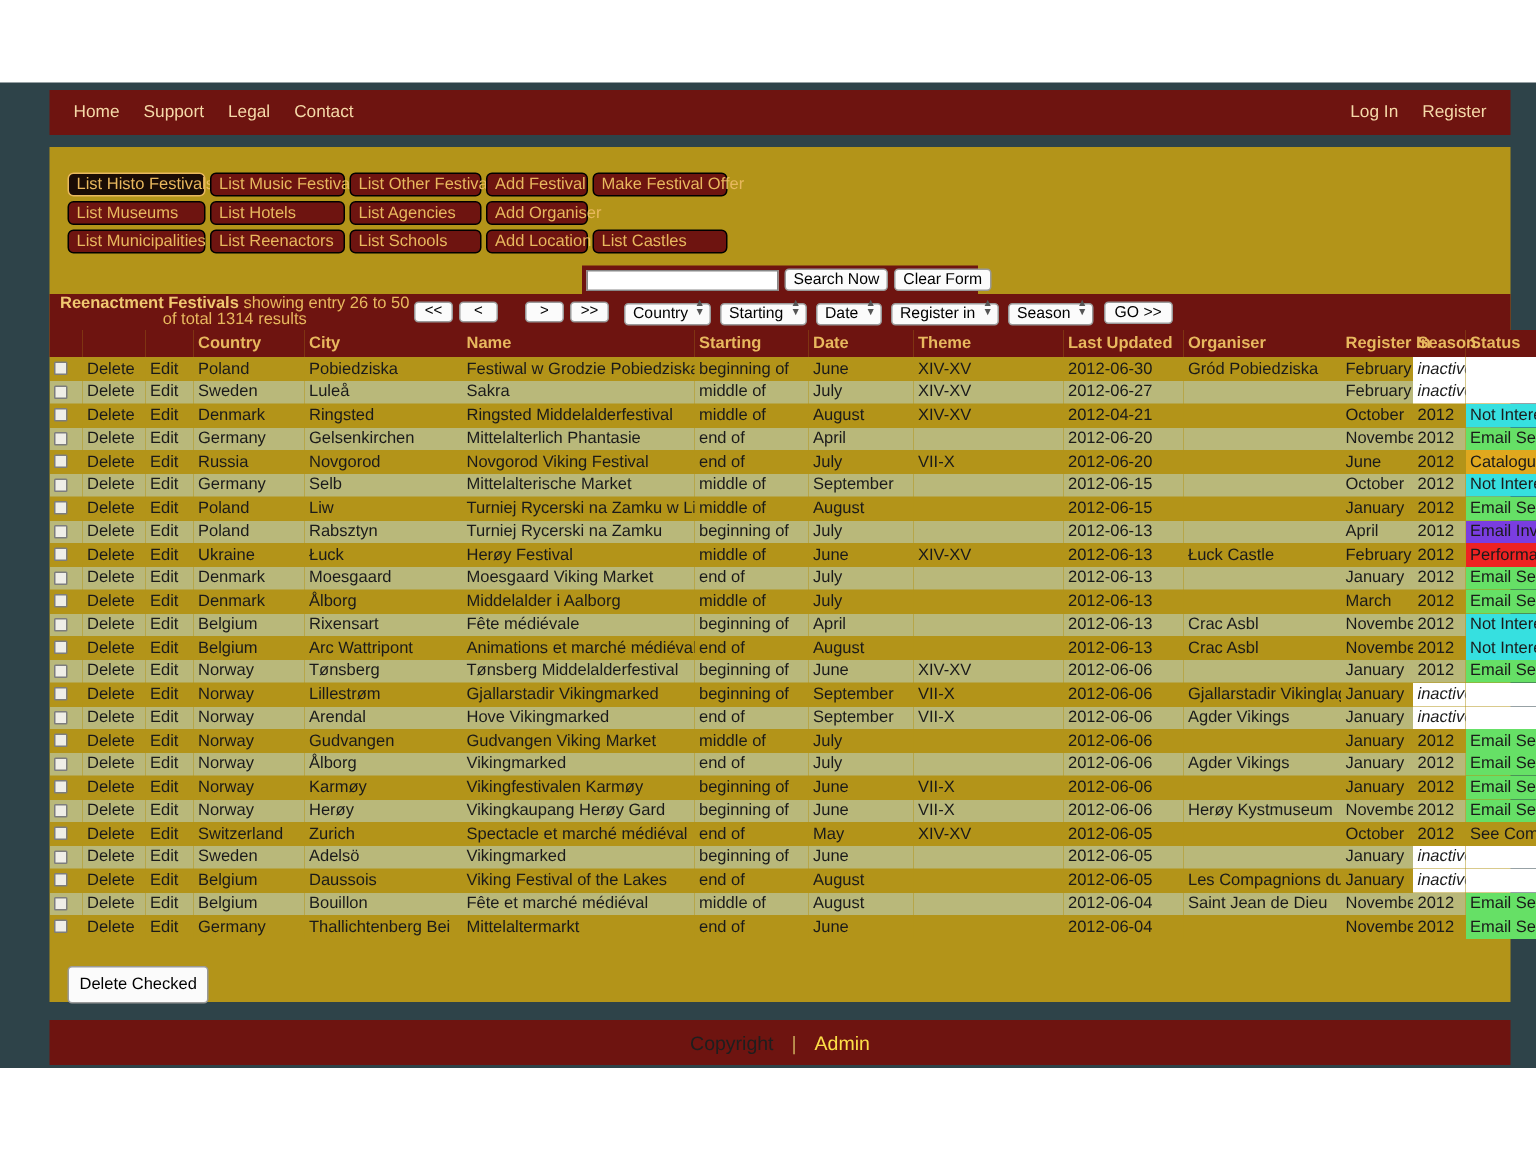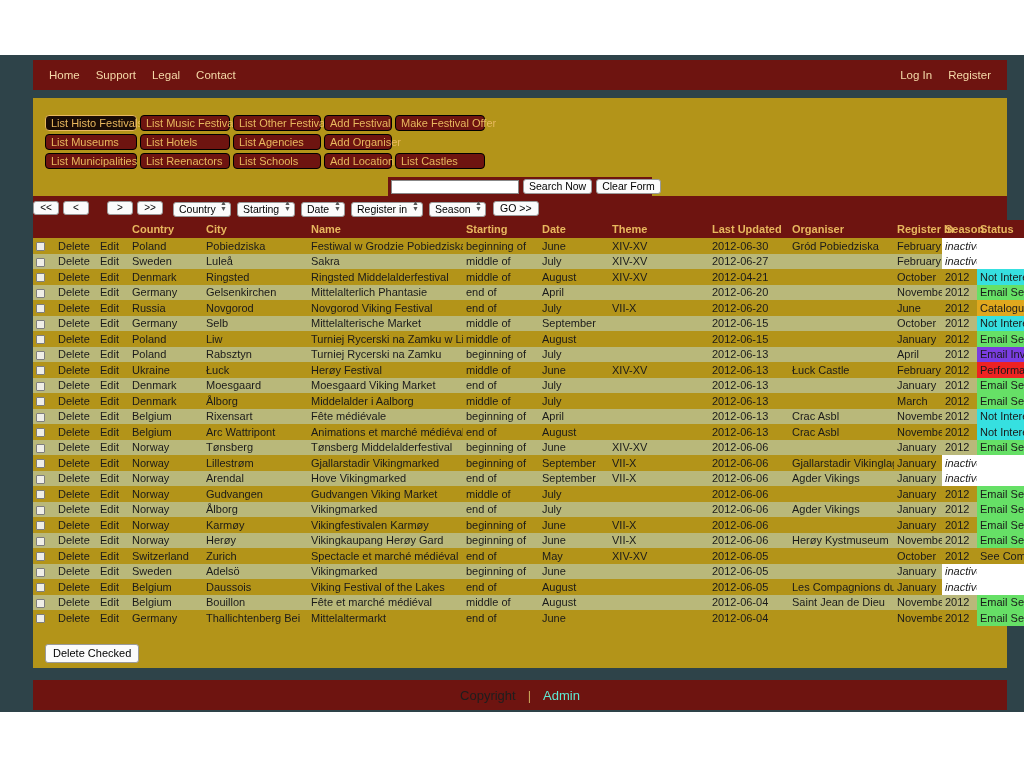--- a/index.html
+++ b/index.html
@@ -232,42 +232,42 @@
   td.status-blank { background: #ffffff !important; }
   td.status { font-size: 8.5px; color: #111; padding-left: 4px; }
 
   .delete-checked {
     position: absolute;
     left: 12px; top: 546px;
     background: #fbfbfb;
     border: 1px solid #9a9a9a;
     border-radius: 3px;
     font-size: 11px;
-    height: 19px;
+    height: 25px;
     line-height: 15px;
     padding: 0 7px;
     cursor: pointer;
     color: #000;
     font-family: "Liberation Sans", sans-serif;
   }
 
   
   .footer {
     position: absolute;
     left: 33px; top: 680px;
     width: 974px; height: 30px;
     background: #6e1410;
     display: flex;
     align-items: center;
     justify-content: center;
     gap: 12px;
   }
   .footer .cp { color: #1e1e1e; font-size: 13px; }
   .footer .sep { color: #c9a55a; font-size: 13px; }
-  .footer .admin { color: #5eead4; font-size: 13px; text-decoration: none; }
+  .footer .admin { color: #fde047; font-size: 13px; text-decoration: none; }
 </style>
 </head>
 <body>
 
 <div id="page">
   <div class="slate-band"></div>
 
   <div class="topnav">
     <div class="nav-left" id="nav-left">
         <a href="#">Home</a>
@@ -306,20 +306,23 @@
         </div>
       </div>
 
     <div class="search-strip">
       <input class="search-input" type="text" value="" placeholder="" style="">
       <button class="plainbtn">Search Now</button>
       <button class="plainbtn">Clear Form</button>
     </div>
 
     <div class="results-bar">
+      <div class="results-text">
+        <b>Reenactment Festivals</b><span> showing entry 26 to 50 of total 1314 results</span>
+      </div>
       <div class="pager">
         <div class="pgbtn">&lt;&lt;</div>
         <div class="pgbtn">&lt;</div>
         <div class="pgbtn gap">&gt;</div>
         <div class="pgbtn">&gt;&gt;</div>
       </div>
       <div class="pager" id="filter-selects">
           <span class="selwrap"><select class="fsel"><option>Country</option></select><span class="selarrow">▲<br>▼</span></span>
           <span class="selwrap"><select class="fsel"><option>Starting</option></select><span class="selarrow">▲<br>▼</span></span>
           <span class="selwrap"><select class="fsel"><option>Date</option></select><span class="selarrow">▲<br>▼</span></span>

